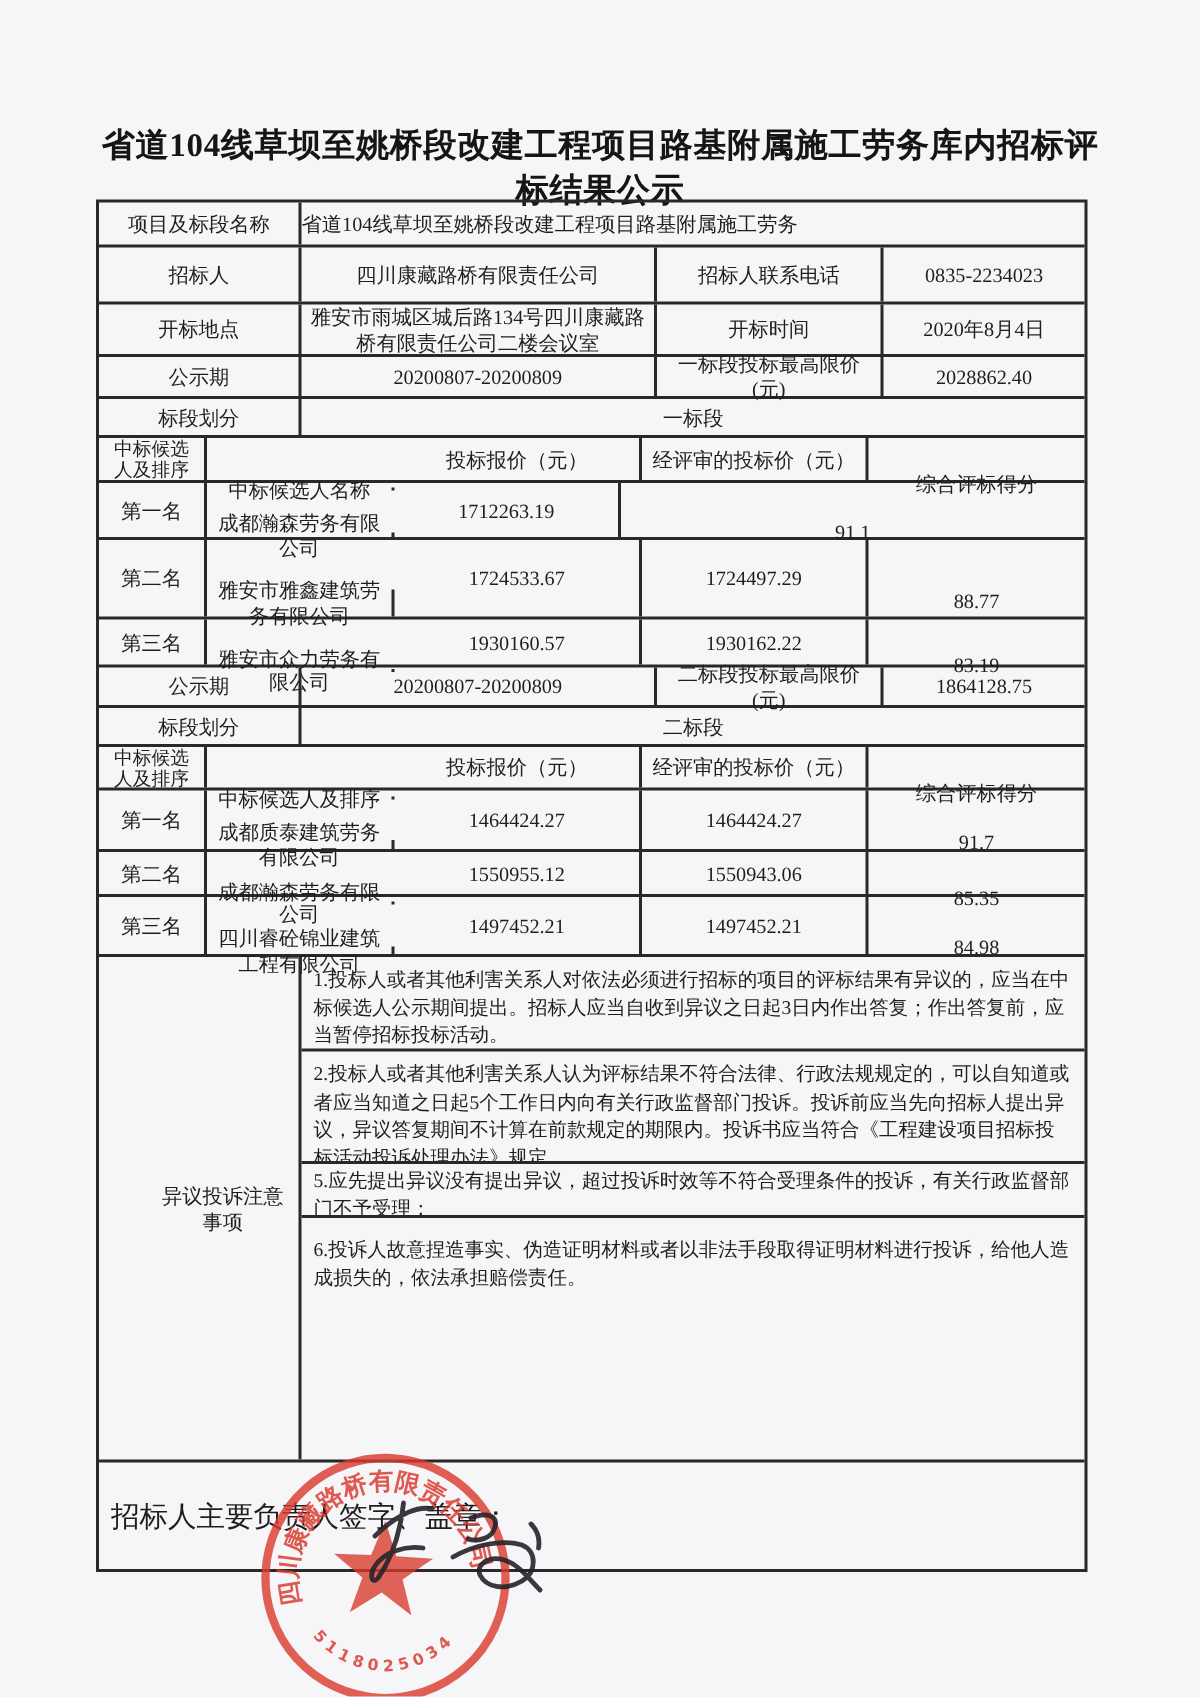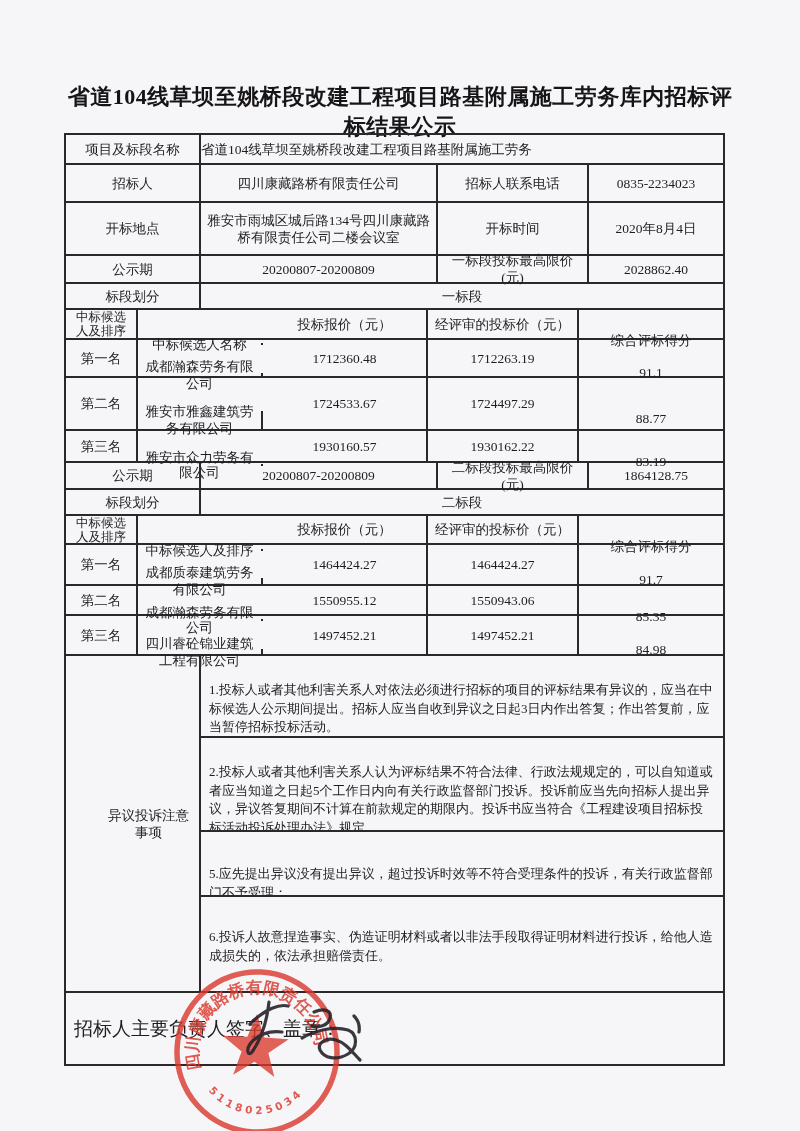--- a/index.html
+++ b/index.html
@@ -43,21 +43,21 @@
   .c4{width:151px;flex:0 0 auto;}
   .c5{flex:1;margin-top:29px;}
   .rest{flex:1;}
   .left-align{justify-content:flex-start;text-align:left;padding-left:0;}
   .notes-row{align-items:stretch;}
   .notes-label{align-items:center;padding-left:36px;}
   .notes-right{flex:1;display:flex;flex-direction:column;box-sizing:border-box;}
   .note-item{
     border-bottom:2px solid #2b282a;box-sizing:border-box;
     padding:6px 10px 0 8px;text-align:left;line-height:18.5px;
-    font-size:13px;overflow:hidden;margin-top:19px;
+    font-size:13px;overflow:hidden;
   }
   .note-item:last-child{border-bottom:none;}
   .sig-cell{flex:1;display:flex;align-items:center;padding-left:8px;
     text-align:left;font-size:19px;}
   .stamp-wrap{position:absolute;left:167px;top:962px;width:180px;height:180px;
     transform:rotate(3deg);opacity:0.92;pointer-events:none;}
   .sign-wrap{position:absolute;left:236px;top:990px;width:140px;height:85px;
     pointer-events:none;}
 </style>
 </head>
@@ -74,21 +74,21 @@
     <div class="cell rest left-align">省道104线草坝至姚桥段改建工程项目路基附属施工劳务</div>
   </div>
 
   <div class="row" style="height:38px">
     <div class="cell w1">招标人</div>
     <div class="cell w2">四川康藏路桥有限责任公司</div>
     <div class="cell w3">招标人联系电话</div>
     <div class="cell w4">0835-2234023</div>
   </div>
 
-  <div class="row" style="height:53px">
+  <div class="row" style="height:35px">
     <div class="cell w1">开标地点</div>
     <div class="cell w2">雅安市雨城区城后路134号四川康藏路桥有限责任公司二楼会议室</div>
     <div class="cell w3">开标时间</div>
     <div class="cell w4">2020年8月4日</div>
   </div>
 
   <div class="row" style="height:28px">
     <div class="cell w1">公示期</div>
     <div class="cell w2">20200807-20200809</div>
     <div class="cell w3">一标段投标最高限价(元)</div>
@@ -101,21 +101,20 @@
   <div class="row" style="height:30px">
     <div class="cell c1" style="font-size:12.5px;line-height:14px">中标候选人及排序</div>
     <div class="cell c2">中标候选人名称</div>
     <div class="cell c3">投标报价（元）</div>
     <div class="cell c4">经评审的投标价（元）</div>
     <div class="cell c5">综合评标得分</div>
   </div>
   <div class="row" style="height:38px">
     <div class="cell c1">第一名</div>
     <div class="cell c2">成都瀚森劳务有限公司</div>
-    <div class="cell c3">1712360.48</div>
     <div class="cell c4">1712263.19</div>
     <div class="cell c5">91.1</div>
   </div>
   <div class="row" style="height:53px">
     <div class="cell c1">第二名</div>
     <div class="cell c2">雅安市雅鑫建筑劳务有限公司</div>
     <div class="cell c3">1724533.67</div>
     <div class="cell c4">1724497.29</div>
     <div class="cell c5">88.77</div>
   </div>
@@ -164,21 +163,21 @@
     <div class="cell c3">1497452.21</div>
     <div class="cell c4">1497452.21</div>
     <div class="cell c5">84.98</div>
   </div>
 
   <div class="row notes-row" style="height:337px">
     <div class="cell w1 notes-label">异议投诉注意事项</div>
     <div class="notes-right">
       <div class="note-item" style="height:63px">1.投标人或者其他利害关系人对依法必须进行招标的项目的评标结果有异议的，应当在中标候选人公示期间提出。招标人应当自收到异议之日起3日内作出答复；作出答复前，应当暂停招标投标活动。</div>
       <div class="note-item" style="height:75px">2.投标人或者其他利害关系人认为评标结果不符合法律、行政法规规定的，可以自知道或者应当知道之日起5个工作日内向有关行政监督部门投诉。投诉前应当先向招标人提出异议，异议答复期间不计算在前款规定的期限内。投诉书应当符合《工程建设项目招标投标活动投诉处理办法》规定。</div>
-      <div class="note-item" style="height:46px;padding-top:14px">5.应先提出异议没有提出异议，超过投诉时效等不符合受理条件的投诉，有关行政监督部门不予受理；</div>
+      <div class="note-item" style="height:36px;padding-top:2px">5.应先提出异议没有提出异议，超过投诉时效等不符合受理条件的投诉，有关行政监督部门不予受理；</div>
       <div class="note-item" style="height:70px;padding-top:12px">6.投诉人故意捏造事实、伪造证明材料或者以非法手段取得证明材料进行投诉，给他人造成损失的，依法承担赔偿责任。</div>
     </div>
   </div>
 
   <div class="row" style="height:71px">
     <div class="sig-cell">招标人主要负责人签字、盖章：</div>
   </div>
 </div>
 
 <div class="stamp-wrap">

